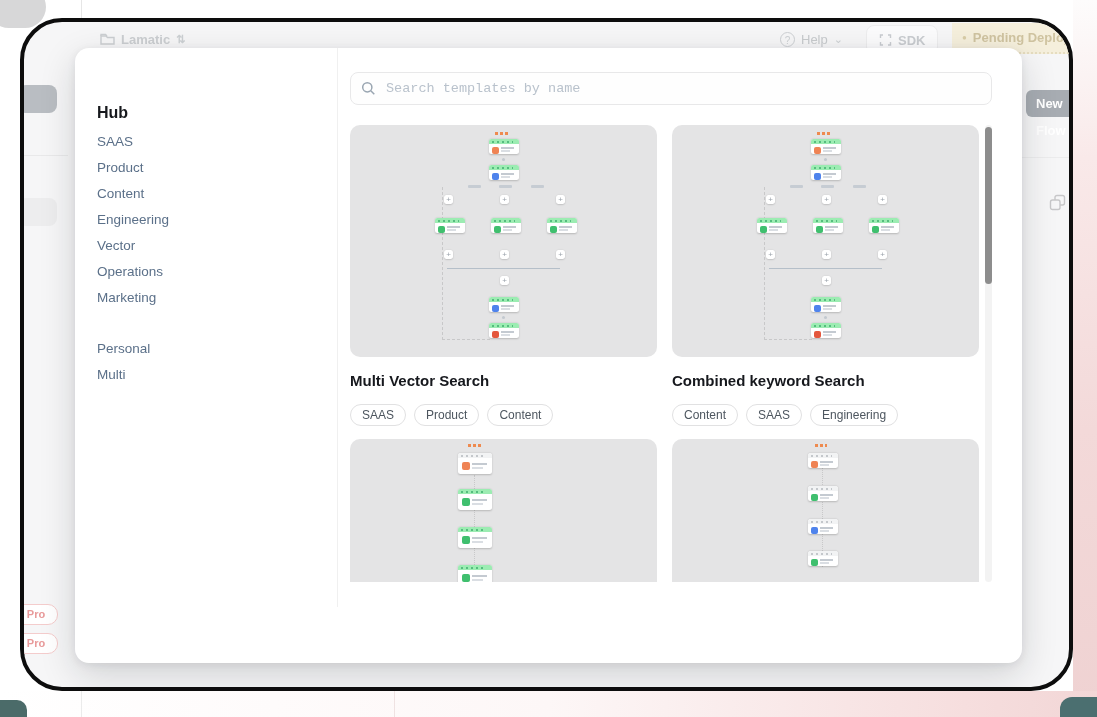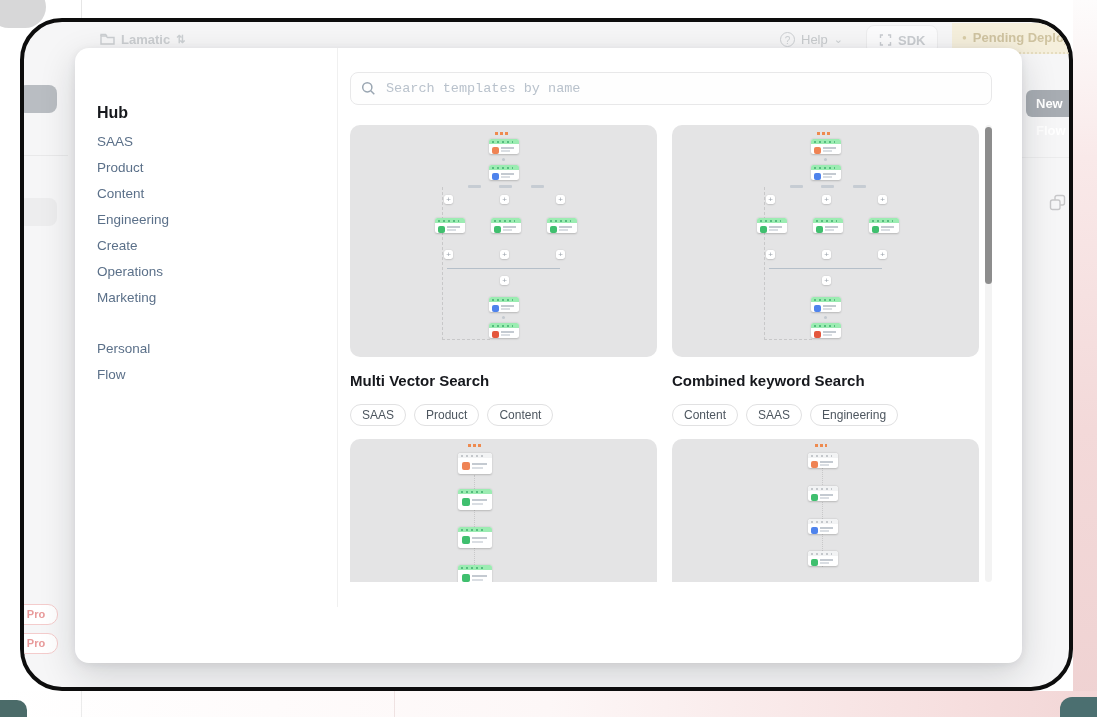--- a/index.html
+++ b/index.html
@@ -183,26 +183,26 @@
     <div class="pro-badge pro2">Pro</div>
 
     <div class="modal">
       <div class="m-body">
         <div class="m-side">
           <div class="side-section">Hub</div>
           <div class="side-item">SAAS</div>
           <div class="side-item">Product</div>
           <div class="side-item">Content</div>
           <div class="side-item">Engineering</div>
-          <div class="side-item">Create</div>
+          <div class="side-item">Vector</div>
           <div class="side-item">Operations</div>
           <div class="side-item">Marketing</div>
           <div class="side-gap"></div>
           <div class="side-item">Personal</div>
-          <div class="side-item">Flow</div>
+          <div class="side-item">Multi</div>
         </div>
 
         <div class="m-main">
           <div class="toprow">
             <div class="search">
               <span>
                 <svg width="15" height="15" viewBox="0 0 15 15" fill="none" stroke="#9aa6b2" stroke-width="1.5">
                   <circle cx="6.3" cy="6.3" r="4.6"></circle>
                     <path d="M9.8 9.8 L13.3 13.3"></path>
                 </svg>

